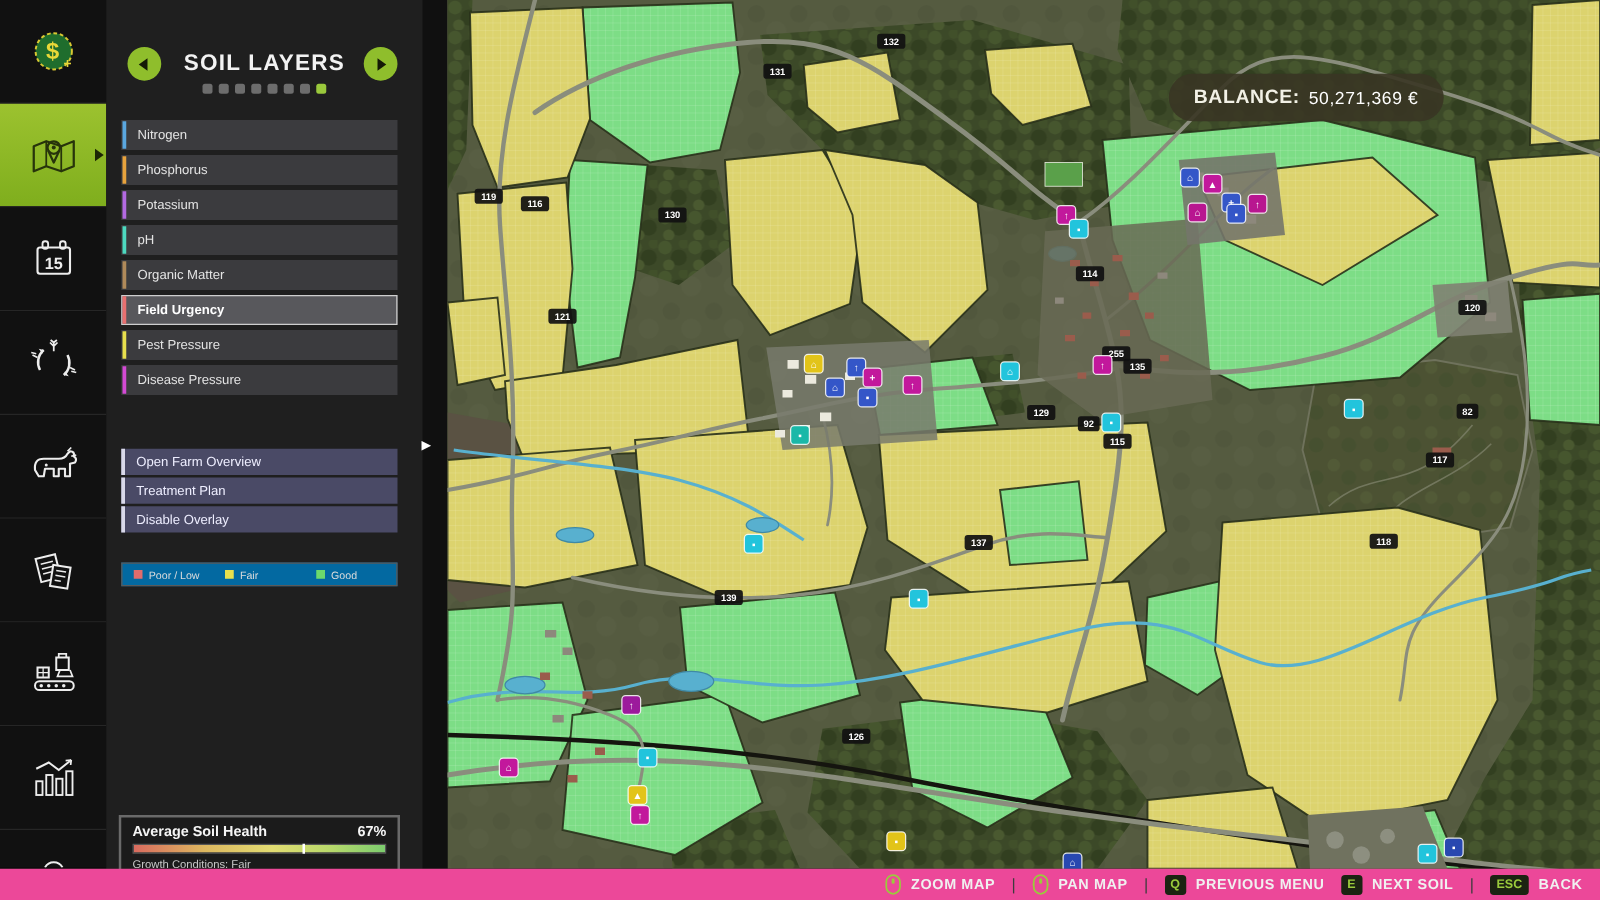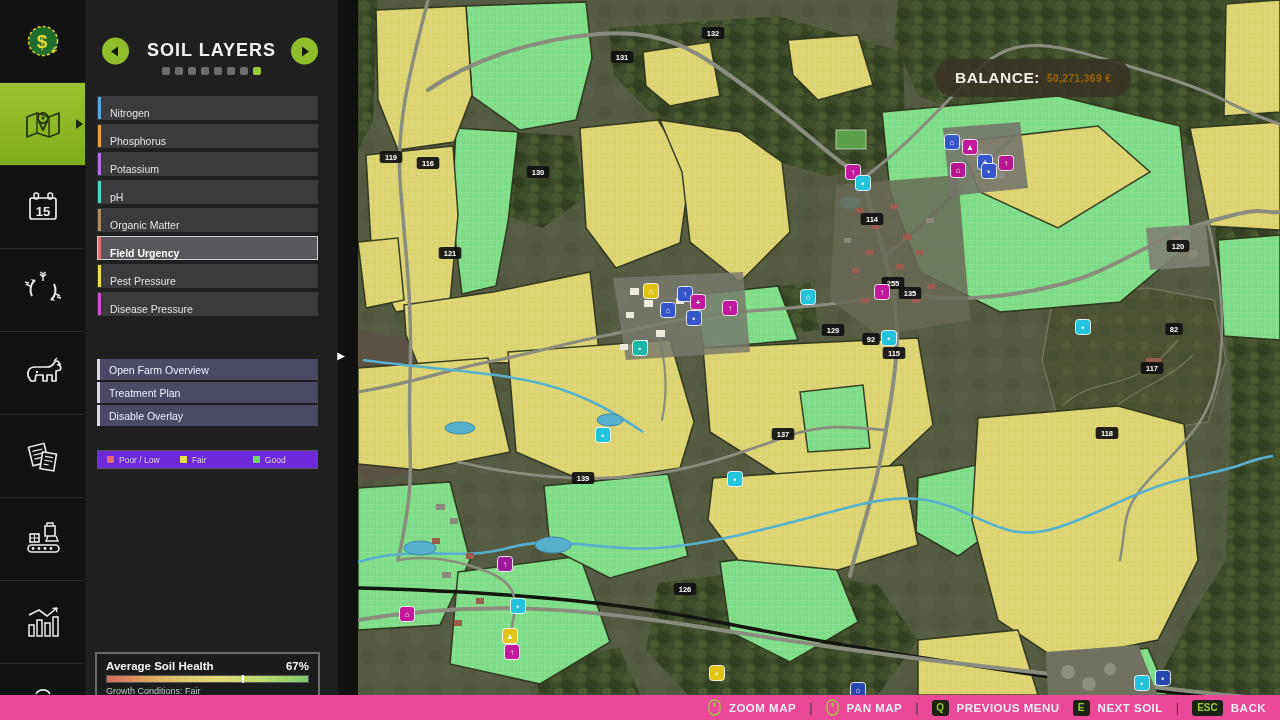--- a/index.html
+++ b/index.html
@@ -26,34 +26,34 @@
   .nav-tri { width:0; height:0; }
   .nav-tri.l { border-right:7px solid #141a06; border-top:5px solid transparent; border-bottom:5px solid transparent; margin-right:2px;}
   .nav-tri.r { border-left:7px solid #141a06; border-top:5px solid transparent; border-bottom:5px solid transparent; margin-left:2px;}
   #panel-title { position:absolute; left:0; right:0; top:40px; text-align:center; color:#f2f2f2;
     font-size:18px; font-weight:bold; letter-spacing:1px; }
   #dots { position:absolute; left:0; right:0; top:67px; display:flex; gap:5px; justify-content:center; }
   .dot { width:8px; height:8px; border-radius:2px; background:#6d6d6d; }
   .dot.on { background:#9ac93c; }
 
   #layers { position:absolute; left:12px; right:20px; top:96px; display:flex; flex-direction:column; gap:4px; }
-  .layer { position:relative; height:24px; background:#3b3b3e; display:flex; align-items:flex-end;
+  .layer { position:relative; height:24px; background:#3b3b3e; display:flex; align-items:center;
     cursor:pointer; border:1px solid transparent; }
   .layer .bar { position:absolute; left:0; top:0; bottom:0; width:3px; }
   .layer .lab { margin-left:12px; color:#e3e3e3; font-size:10.5px; }
   .layer.sel { background:#58585c; border:1px solid #cfcfcf; }
   .layer.sel .lab { color:#ffffff; font-weight:bold; }
 
   #actions { position:absolute; left:12px; right:20px; top:359px; display:flex; flex-direction:column; gap:2px; }
   .action { position:relative; height:21px; background:#4a4a66; display:flex; align-items:center; cursor:pointer; }
   .action .bar { position:absolute; left:0; top:0; bottom:0; width:3px; background:#d9d9ea; }
   .action .lab { margin-left:12px; color:#eef; font-size:10.5px; }
 
   #legend { position:absolute; left:12px; right:20px; top:450px; height:19px; border:1px solid #5a5a5a;
-    background:#6d28d9; display:flex; align-items:center; }
+    background:#0369a1; display:flex; align-items:center; }
   .leg-item { display:flex; align-items:center; gap:5px; width:33.3%; padding-left:9px; }
   .leg-sw { width:7px; height:7px; }
   .leg-lab { color:#dcdcdc; font-size:8.5px; }
 
   #soilbox { position:absolute; left:10px; right:18px; top:652px; height:48px; background:#1b1b1b;
     border:2px solid #6a6a6a; padding:6px 9px 0 9px; }
   #soilbox .row { display:flex; justify-content:space-between; align-items:baseline; }
   #soil-title { color:#f5f5f5; font-size:11.5px; font-weight:bold; }
   #soil-val { color:#f5f5f5; font-size:11.5px; font-weight:bold; }
   #soil-bar { position:relative; height:8px; margin-top:3px; border:1px solid #555;
@@ -64,21 +64,21 @@
 
   
   #map { position:absolute; left:358px; top:0; width:922px; height:566px; background:#545a3e; }
   .badge-txt { font:bold 7.5px "Liberation Sans",sans-serif; fill:#fff; }
   .poi-glyph { font:bold 8px "Liberation Sans",sans-serif; fill:#fff; }
 
   
   #balance { position:absolute; left:935px; top:59px; height:38px; padding:0 20px;
     border-radius:19px; background:rgba(56,53,36,0.9); display:flex; align-items:center; gap:7px; }
   #balance .lab { color:#f2f1e6; font-size:15.5px; font-weight:bold; letter-spacing:0.5px; }
-  #balance .val { color:#a16207; font-size:10px; font-weight:bold; letter-spacing:0.5px; }
+  #balance .val { color:#ffffff; font-size:14px; font-weight:normal; letter-spacing:0.5px; }
 
   
   #bottombar { position:absolute; left:0; right:0; top:695px; height:25px; background:#ec4899;
     display:flex; align-items:center; justify-content:flex-end; gap:13px; padding-right:14px; }
   .bb-item { display:flex; align-items:center; gap:8px; cursor:pointer; }
   .bb-label { color:#f0f0f0; font-size:11.5px; font-weight:bold; letter-spacing:0.5px; }
   .bb-sep { color:#3c3c3c; font-size:13px; }
   .keycap { min-width:17px; height:16px; padding:0 3px; border-radius:3px; background:#1c2312;
     color:#9acb3c; font-size:10px; font-weight:bold; display:flex; align-items:center; justify-content:center; }
   .keycap.wide { padding:4px 5px; }

